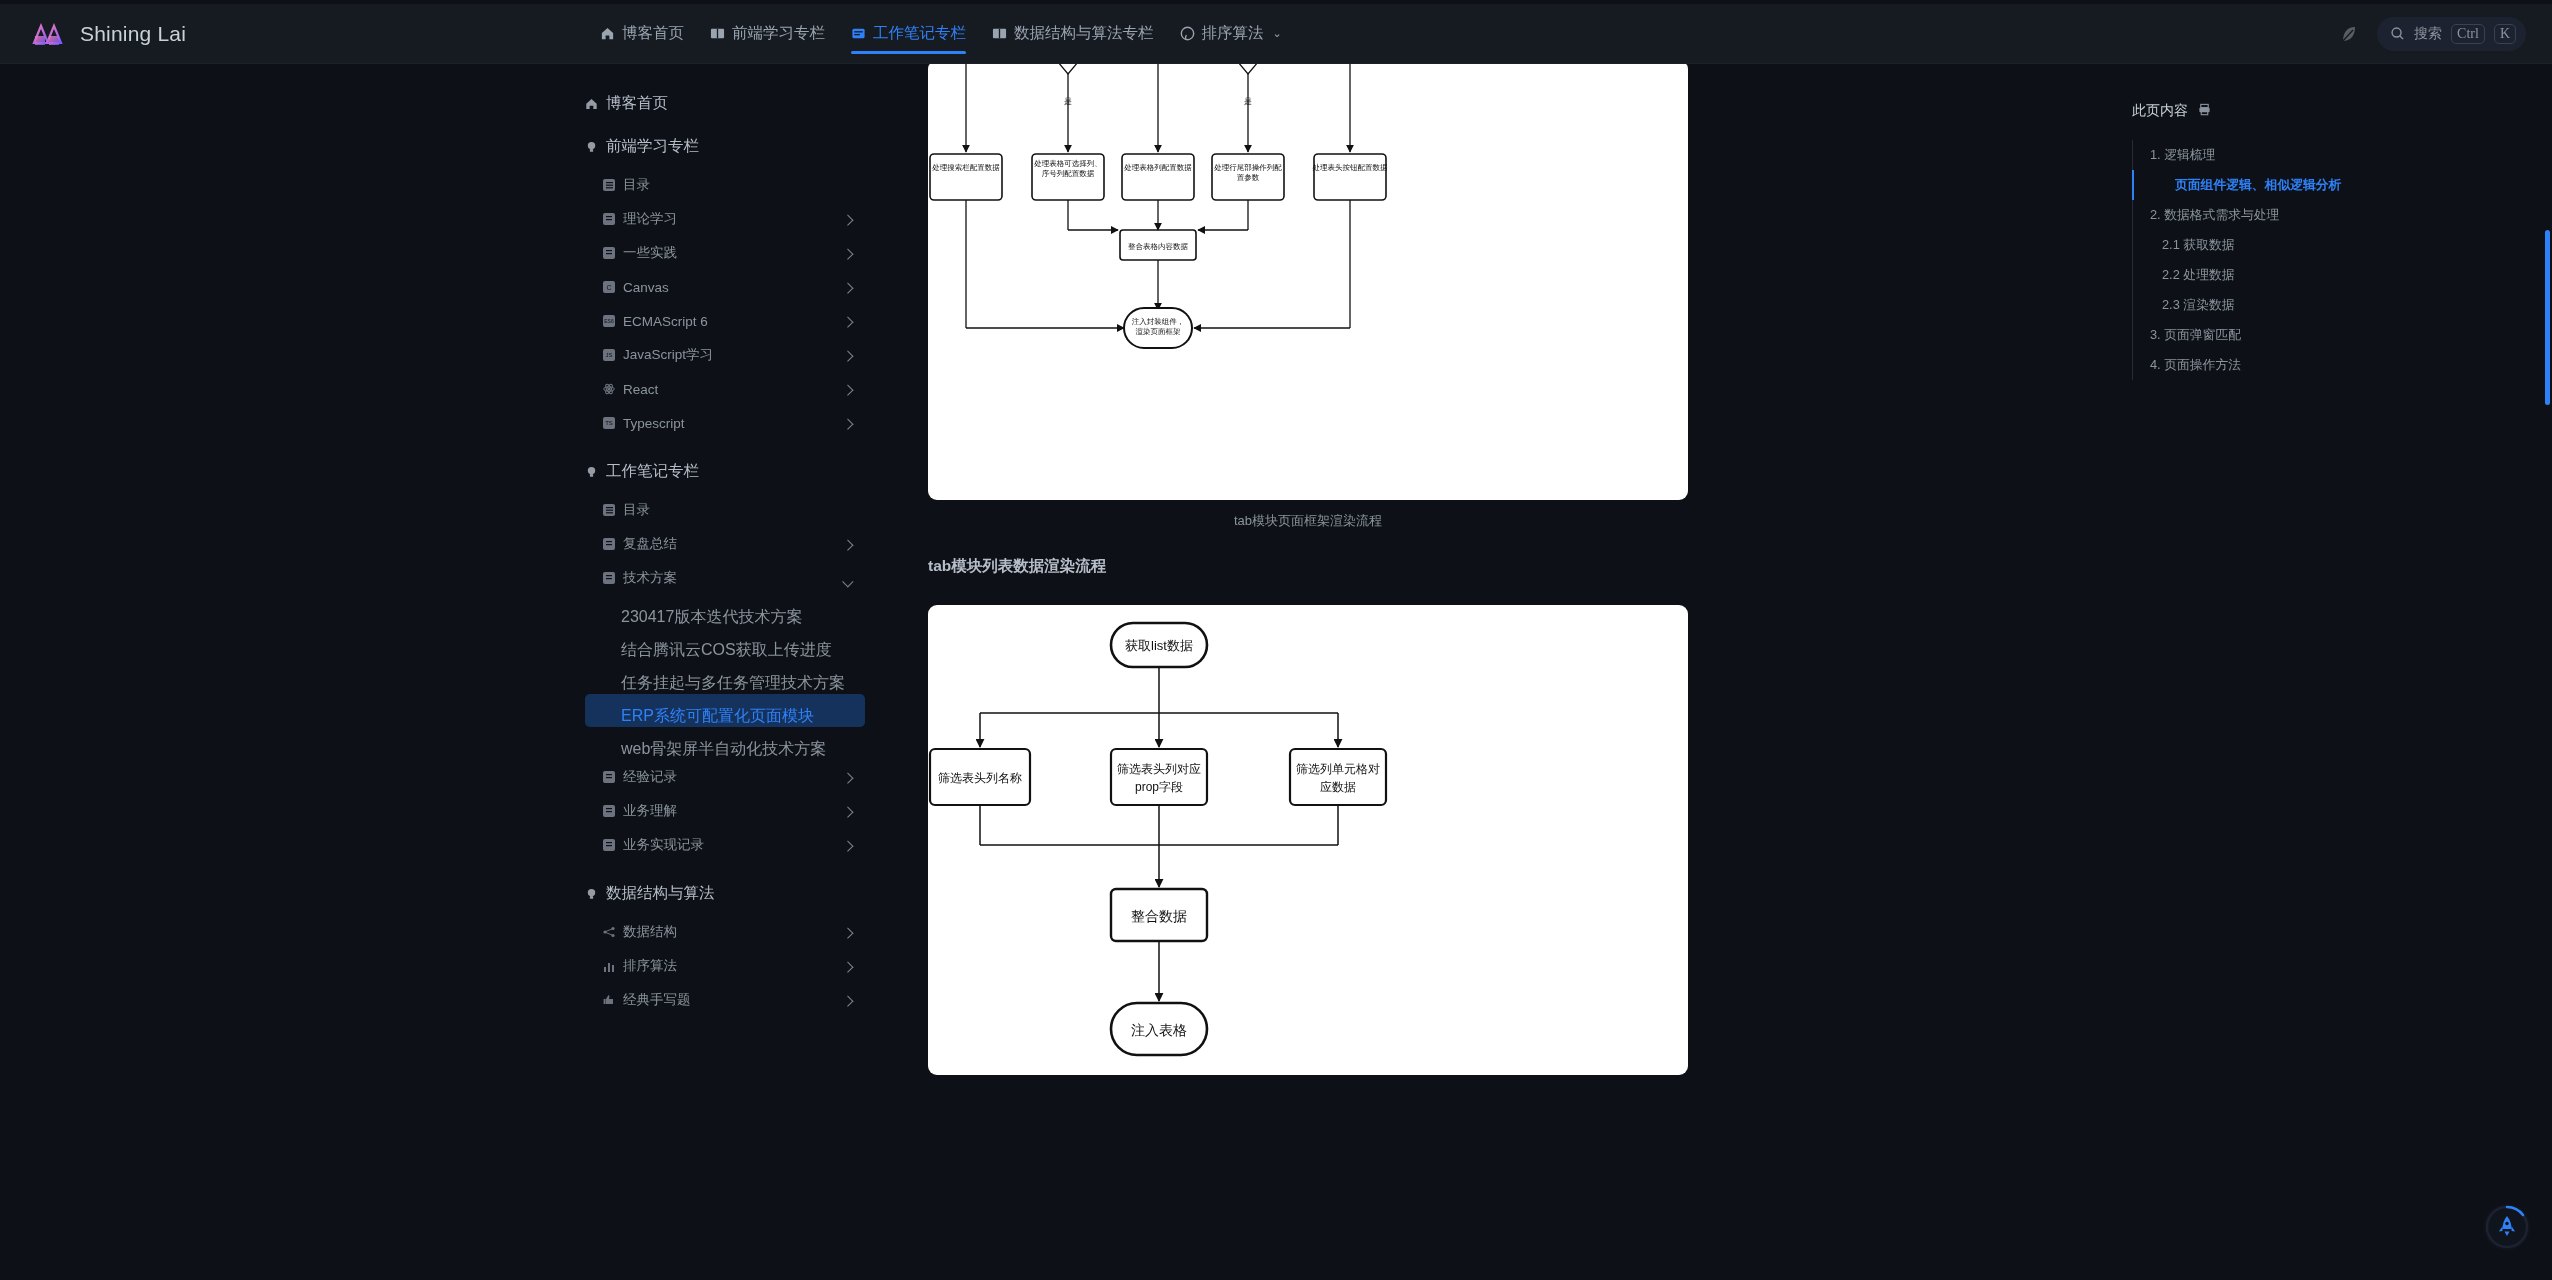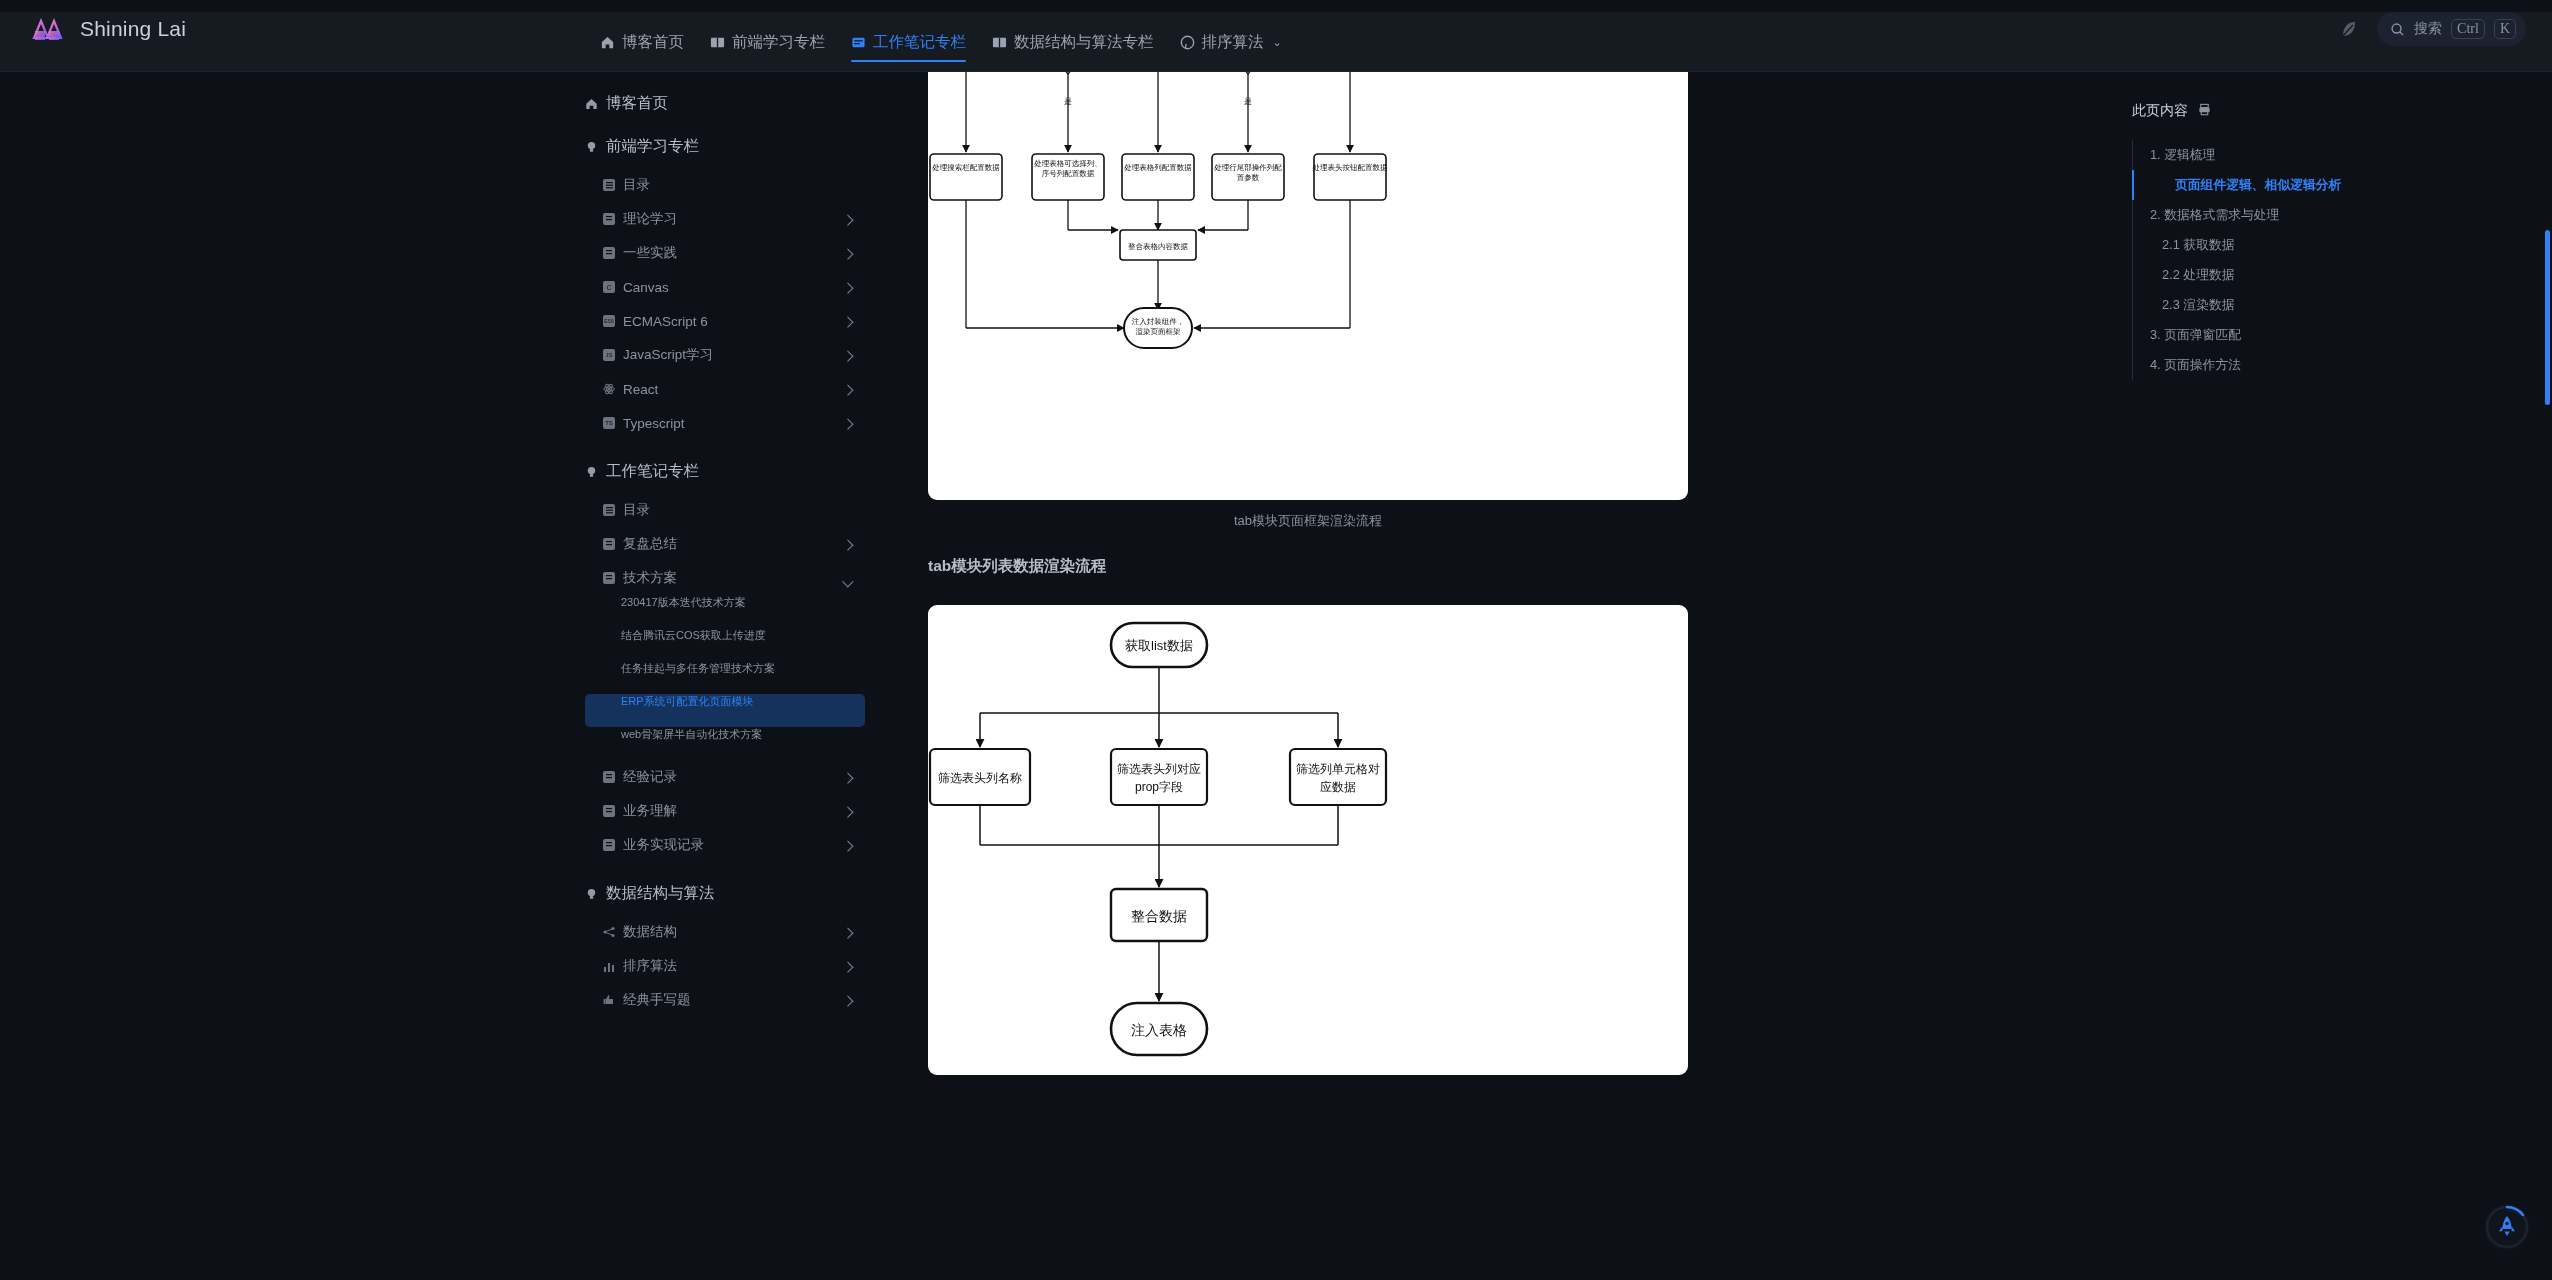--- a/index.html
+++ b/index.html
@@ -5,25 +5,25 @@
   * { box-sizing: border-box; margin: 0; padding: 0; }
   html, body {
     width: 2552px; height: 1280px;
     background: #0d1117;
     font-family: "Liberation Sans", "DejaVu Sans", sans-serif;
     overflow: hidden;
   }
 
   
   .header {
-    position: absolute; top: 12px; left: 0;
+    position: absolute; top: 4px; left: 0;
     width: 2552px; height: 60px;
     background: #161b22;
     border-bottom: 1px solid #1c222b;
-    display: flex; align-items: flex-start;
+    display: flex; align-items: center;
     z-index: 50;
   }
   .brand { display: flex; align-items: center; gap: 14px; padding-left: 30px; width: 560px; }
   .logo-mark { width: 36px; height: 34px; display: block; }
   .brand-name { font-size: 21px; color: #c9d1d9; letter-spacing: .2px; }
 
   .nav { display: flex; align-items: center; gap: 26px; height: 60px; margin-left: 40px; }
   .nav-item {
     display: flex; align-items: center; gap: 7px;
     font-size: 15.5px; color: #9aa4b0;
@@ -76,22 +76,22 @@
     width: 280px; position: relative; cursor: pointer; border-radius: 5px;
   }
   .side-row .fico { width: 12px; height: 12px; flex: none; opacity: .85; }
   .side-row .chev {
     position: absolute; right: 16px; top: 50%; transform: translateY(-50%);
     width: 8px; height: 8px; border-right: 1.6px solid #7d8591; border-top: 1.6px solid #7d8591;
     rotate: 45deg;
   }
   .side-row .chev.down { rotate: 135deg; margin-top: -3px; }
   .side-leaf {
-    font-size: 11px; color: #8b949e;
-    height: 33px; display: flex; align-items: flex-start;
+    font-size: 16px; color: #8b949e;
+    height: 33px; display: flex; align-items: flex-end;
     padding-left: 36px; width: 280px; border-radius: 5px; cursor: pointer;
   }
   .side-leaf.active { background: #15325c; color: #2f81f7; }
   .side-section-gap { height: 10px; }
 
   
   .main {
     position: absolute; top: 60px; left: 910px;
     width: 1620px; height: 1220px;
     overflow: hidden;

